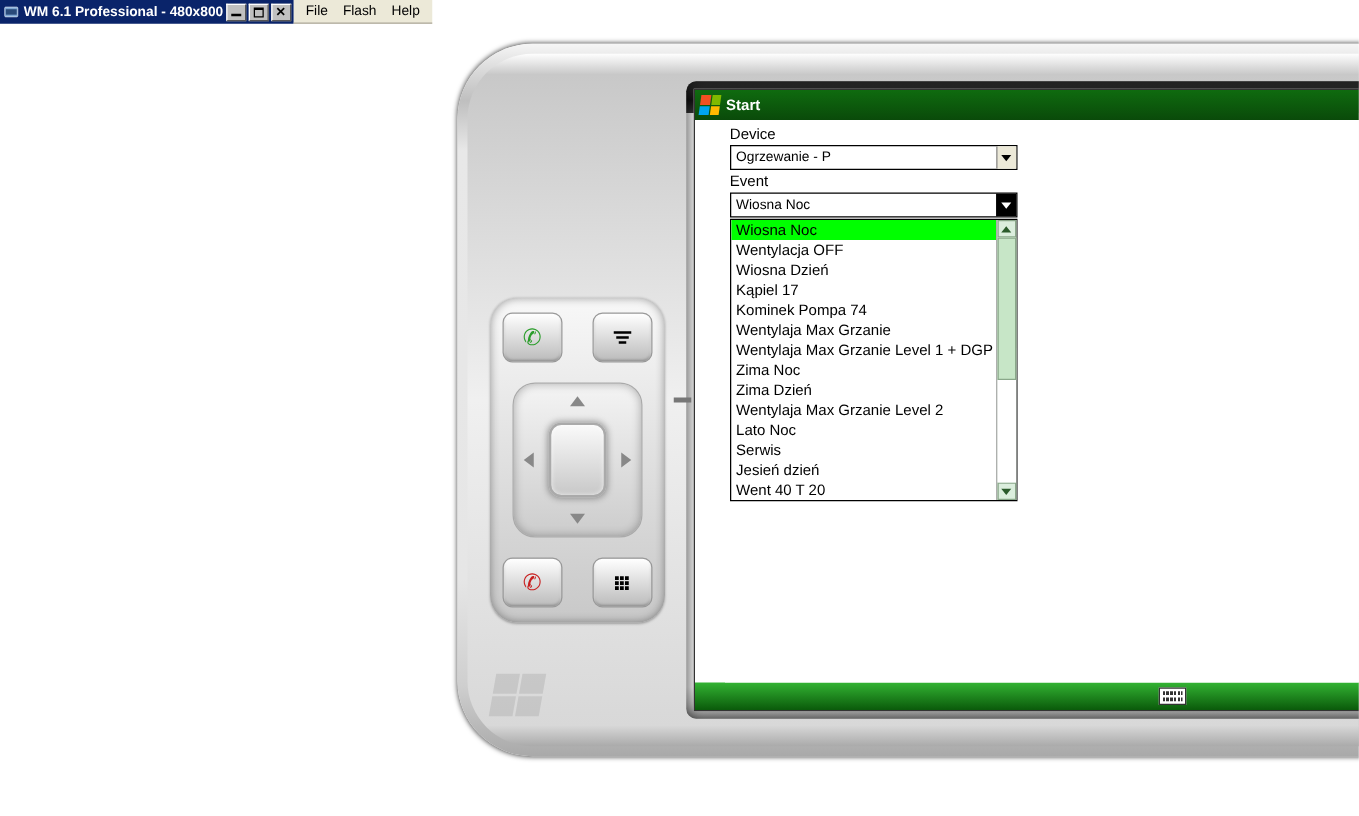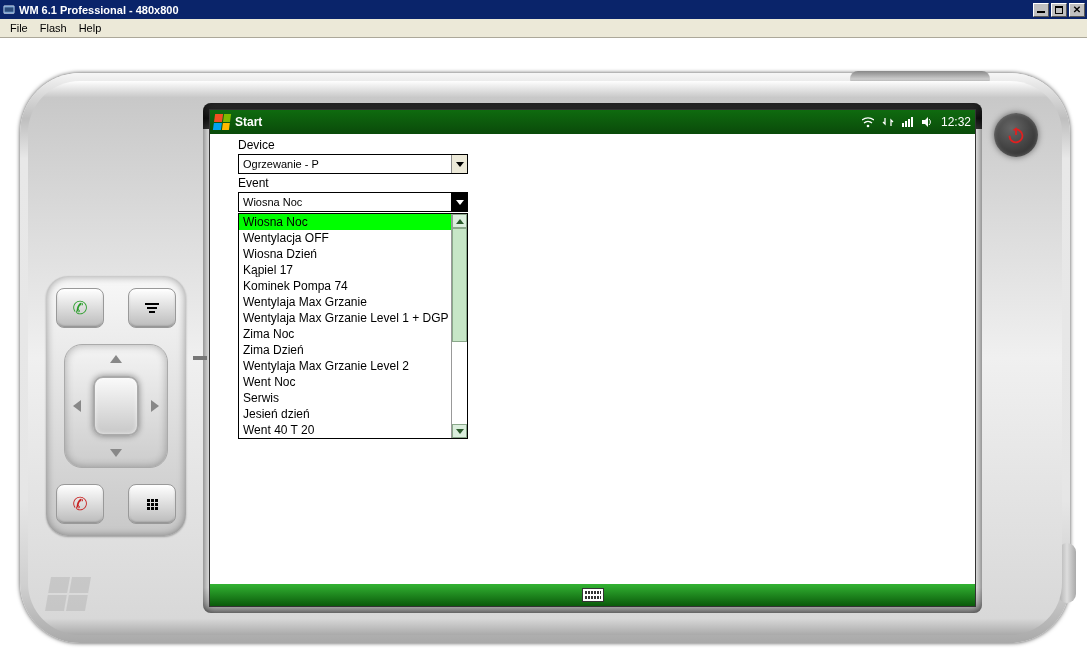--- a/index.html
+++ b/index.html
@@ -1,19 +1,19 @@
 <!DOCTYPE html>
 <html><head>
 <meta charset="utf-8">
 <style>
   * { box-sizing: border-box; margin: 0; padding: 0; }
   body { font-family: Tahoma, Arial, sans-serif; font-size: 11px; background: #fff; width: 1087px; height: 653px; overflow: hidden; }
 
   
-  .app-window { width: 1087px; height: 543px; display: flex; flex-direction: column; }
+  .app-window { width: 1087px; height: 543px; display: flex; flex-direction: row; }
   .titlebar { height: 19px; background: linear-gradient(to bottom, #0a246a, #0a246a); color: #fff; display: flex; align-items: center; padding: 0 2px; font-size: 11px; font-weight: bold; }
   .titlebar-icon { width: 14px; height: 14px; margin-right: 3px; display: inline-flex; align-items: center; justify-content: center; }
   .titlebar-text { flex: 1; }
   .titlebar-btns { display: flex; gap: 0; }
   .titlebar-btn { width: 16px; height: 14px; background: #c0c0c0; border: 1px solid #fff; border-right-color: #555; border-bottom-color: #555; display: flex; align-items: center; justify-content: center; font-size: 9px; font-weight: bold; color: #000; margin-left: 2px; }
   .titlebar-btn .min-line { width: 8px; height: 2px; background: #000; margin-top: 5px; }
   .titlebar-btn .max-box { width: 8px; height: 8px; border: 1px solid #000; border-top-width: 2px; }
   .titlebar-btn .close-x { font-family: Arial; font-weight: bold; font-size: 10px; }
 
   .menubar { height: 19px; background: #ece9d8; border-bottom: 1px solid #aca899; display: flex; align-items: center; padding: 0 4px; color: #000; }
@@ -246,21 +246,21 @@
                       <div class="dropdown-item selected">Wiosna Noc</div>
                       <div class="dropdown-item">Wentylacja OFF</div>
                       <div class="dropdown-item">Wiosna Dzień</div>
                       <div class="dropdown-item">Kąpiel 17</div>
                       <div class="dropdown-item">Kominek Pompa 74</div>
                       <div class="dropdown-item">Wentylaja Max Grzanie</div>
                       <div class="dropdown-item">Wentylaja Max Grzanie Level 1 + DGP</div>
                       <div class="dropdown-item">Zima Noc</div>
                       <div class="dropdown-item">Zima Dzień</div>
                       <div class="dropdown-item">Wentylaja Max Grzanie Level 2</div>
-                      <div class="dropdown-item">Went Noc</div>
+                      <div class="dropdown-item">Lato Noc</div>
                       <div class="dropdown-item">Serwis</div>
                       <div class="dropdown-item">Jesień dzień</div>
                       <div class="dropdown-item">Went 40 T 20</div>
                     </div>
                   <div class="dropdown-scroll">
                     <div class="scroll-btn up"></div>
                     <div class="scroll-track">
                       <div class="scroll-thumb"></div>
                     </div>
                     <div class="scroll-btn down"></div>

